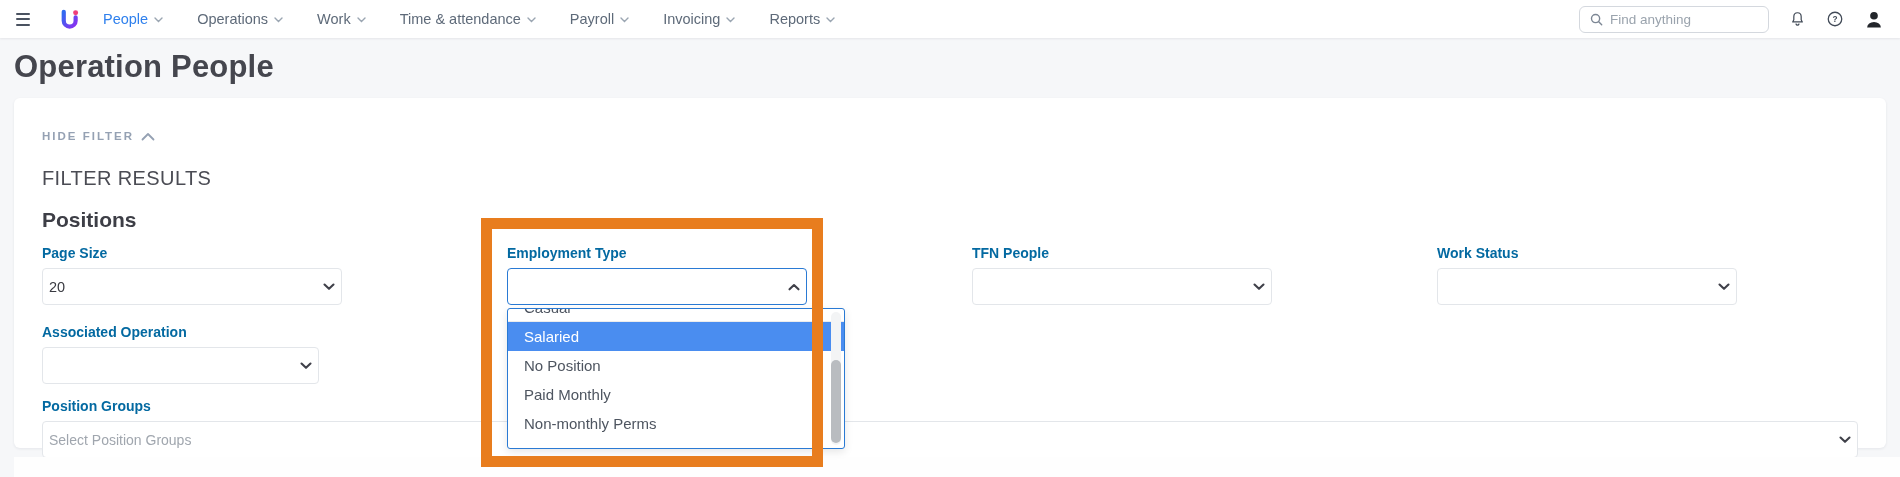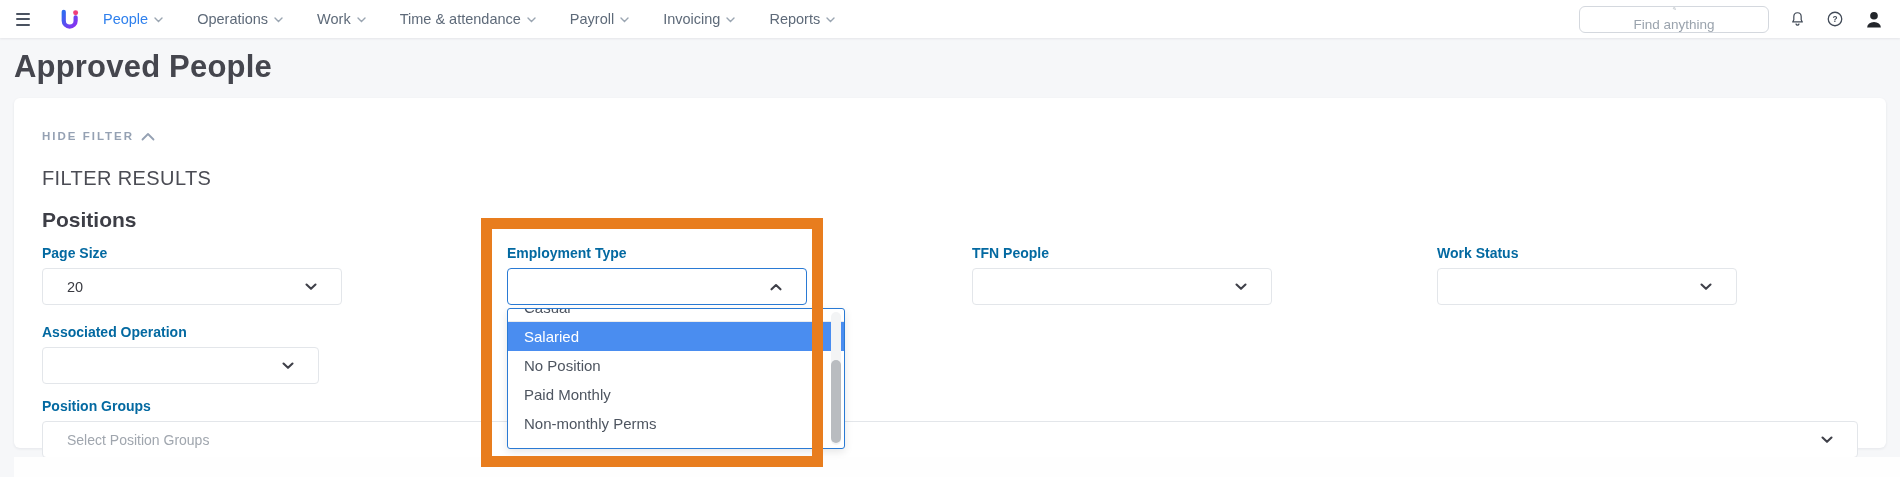--- a/index.html
+++ b/index.html
@@ -13,40 +13,40 @@
   .nav-left { display:flex; align-items:center; gap:8px; }
   .hamburger { width:18px; display:flex; flex-direction:column; gap:3.5px; padding:4px 2px; cursor:pointer; }
   .hamburger span { display:block; height:2px; background:#4a5260; border-radius:1px; }
   .logo { margin:0 14px 0 18px; display:flex; align-items:center; }
   .nav-items { display:flex; align-items:center; gap:34px; }
   .nav-item { display:flex; align-items:center; gap:6px; font-size:14.5px; color:#5e6a79; cursor:pointer; }
   .nav-item.active span.lbl { color:#2f80ed; font-weight:500; }
   .nav-chev { margin-top:2px; }
   .nav-right { display:flex; align-items:center; gap:20px; }
   .searchbox { width:190px; height:27px; border:1px solid #d4d8de; border-radius:6px;
-    display:flex; align-items:center; gap:7px; padding:0 10px; background:#fff;flex-direction:column; }
+    display:flex; align-items:center; gap:7px; padding:0 10px; background:#fff; }
   .searchbox .ph { font-size:13.5px; color:#9aa3ad; }
   .iconbtn { display:flex; align-items:center; justify-content:center; cursor:pointer; }
 
   
   .title-band { padding:11px 14px 13px; }
   .page-title { font-size:31px; font-weight:700; color:#45464e; letter-spacing:.2px; }
 
   
   .card { margin:0 14px; background:#fff; border-radius:6px; height:350px;
     box-shadow:0 1px 3px rgba(25,40,60,.08); padding:28px 28px 0; position:relative; }
   .hide-filter { display:inline-flex; align-items:center; gap:7px; cursor:pointer; }
   .hide-filter .t { font-size:11.5px; font-weight:700; letter-spacing:2px; color:#95a1b3; }
   .filter-results { margin-top:23px; font-size:20px; color:#4b4c54; letter-spacing:.4px; }
   .section-title { margin-top:18px; font-size:21px; font-weight:700; color:#3d3e46; }
 
   .grid4 { display:grid; grid-template-columns:465px 465px 465px 1fr; margin-top:13px; }
   .field-label { font-size:14px; font-weight:700; color:#0369a1; margin-bottom:7px; }
   .select { width:300px; height:37px; background:#fff; border:1px solid #e3e6ea; border-radius:4px;
-    display:flex; align-items:center; justify-content:space-between; padding:0 24px; cursor:pointer; }
+    display:flex; align-items:center; justify-content:space-between; padding:0 6px; cursor:pointer; }
   .select .val { font-size:14.5px; color:#393a41; }
   .select.focused { border:1.5px solid #2a7ad4; }
   .select.narrow { width:277px; }
   .select.full { width:100%; }
   .select .ph { font-size:14px; color:#a0a6ae; }
 
   .row2 { margin-top:19px; }
   .row3 { margin-top:14px; }
 
   
@@ -155,21 +155,21 @@
     <div class="iconbtn">
       <svg width="20" height="21" viewBox="0 0 24 24">
           <circle cx="12" cy="7.5" r="4.6" fill="#23262b"></circle>
           <path d="M3.8 21.5 a8.2 6.6 0 0 1 16.4 0 Z" fill="#23262b"></path>
         </svg>
     </div>
   </div>
 </nav>
 
 <div class="title-band">
-  <div class="page-title">Approved People</div>
+  <div class="page-title">Operation People</div>
 </div>
 
 <div class="card">
 
   <div class="hide-filter">
     <span class="t">HIDE FILTER</span>
     <svg width="14" height="9">
         <path d="M1.5 7.5 L7 2 L12.5 7.5" stroke="#95a1b3" stroke-width="1.8" fill="none" stroke-linecap="round" stroke-linejoin="round"></path>
       </svg>
   </div>

